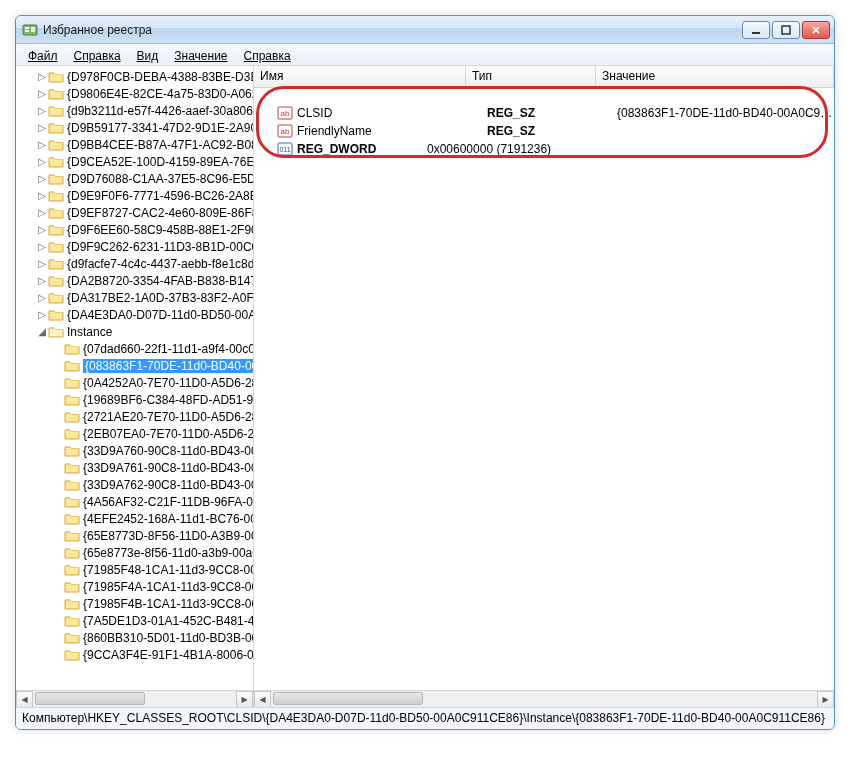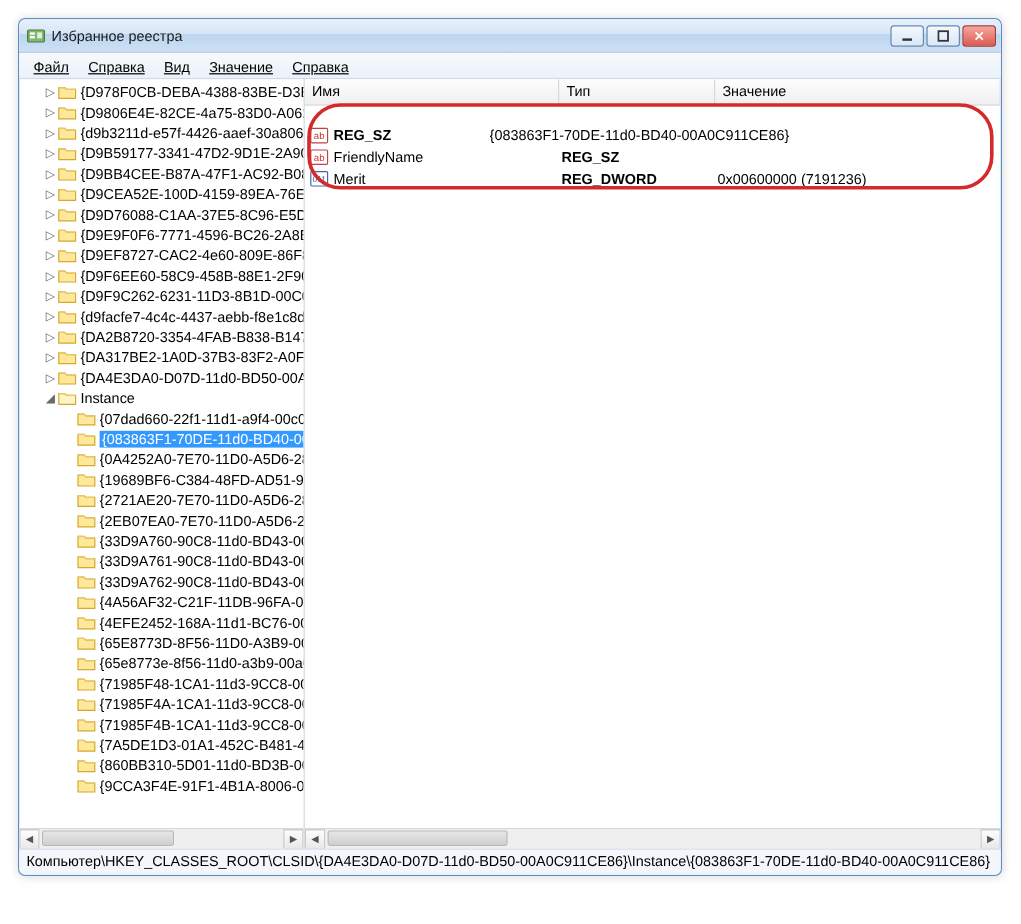--- a/index.html
+++ b/index.html
@@ -27,21 +27,21 @@
 .hscroll .arrow { width: 17px; height: 17px; border: 1px solid #c8c8c8; background: linear-gradient(#fdfdfd,#e8e8e8); display: flex; align-items: center; justify-content: center; font-size: 8px; color: #555; cursor: pointer; }
 .hscroll .track { flex: 1; height: 17px; background: #efefef; position: relative; }
 .hscroll .thumb { position: absolute; top: 1px; height: 13px; background: linear-gradient(#e6e6e6,#cfcfcf); border: 1px solid #b8b8b8; border-radius: 2px; }
 .list-pane { flex: 1; display: flex; flex-direction: column; overflow: hidden; }
 .list-header { height: 22px; background: linear-gradient(#fdfdfd,#efefef); border-bottom: 1px solid #d4d4d4; display: flex; }
 .list-header .col { border-right: 1px solid #d9d9d9; padding: 3px 6px; font-size: 12px; }
 .col-name { width: 212px; }
 .col-type { width: 130px; }
 .col-val { flex: 1; }
 .list-body { flex: 1; position: relative; padding: 2px 0; }
-.value-row { display: flex; align-items: center; height: 18px; padding-left: 4px; cursor: pointer; }
+.value-row { display: flex; align-items: center; height: 18px; padding-left: 4px; cursor: pointer; margin-left: 19px; }
 .value-row .vicon { width: 16px; height: 16px; flex-shrink: 0; margin-right: 4px; }
 .value-row .vname { width: 190px; overflow: hidden; text-overflow: ellipsis; white-space: nowrap; }
 .value-row .vtype { width: 130px; font-weight: bold; }
 .value-row .vdata { flex: 1; overflow: hidden; text-overflow: ellipsis; white-space: nowrap; }
 .highlight-oval { position: absolute; border: 3px solid #d42a2a; border-radius: 28px; pointer-events: none; }
 .statusbar { height: 22px; border-top: 1px solid #d0d9e5; background: #f3f6fa; padding: 3px 6px; font-size: 12px; overflow: hidden; white-space: nowrap; }
 svg { display: block; }
 </style>
 </head>
 <body>
@@ -499,41 +499,41 @@
           <span class="vdata"></span>
         </div>
         <div id="value-rows">
             <div class="value-row">
               <span class="vicon">
                 <svg width="16" height="16" viewBox="0 0 16 16">
                   <rect x="1" y="2" width="14" height="12" rx="1" fill="#fff" stroke="#b44"></rect>
                   <text x="8" y="11" text-anchor="middle" font-size="8" fill="#c33" font-family="Arial">ab</text>
                 </svg>
               </span>
+              <span class="vname">CLSID</span>
               <span class="vtype">REG_SZ</span>
               <span class="vdata">{083863F1-70DE-11d0-BD40-00A0C911CE86}</span>
             </div>
             <div class="value-row">
               <span class="vicon">
                 <svg width="16" height="16" viewBox="0 0 16 16">
                   <rect x="1" y="2" width="14" height="12" rx="1" fill="#fff" stroke="#b44"></rect>
                   <text x="8" y="11" text-anchor="middle" font-size="8" fill="#c33" font-family="Arial">ab</text>
                 </svg>
               </span>
               <span class="vname">FriendlyName</span>
               <span class="vtype">REG_SZ</span>
             </div>
             <div class="value-row">
               <span class="vicon">
                 <svg width="16" height="16" viewBox="0 0 16 16">
                   <rect x="1" y="2" width="14" height="12" rx="1" fill="#fff" stroke="#46a"></rect>
                   <text x="8" y="11" text-anchor="middle" font-size="7" fill="#258" font-family="Arial">011</text>
                 </svg>
               </span>
-              <span class="vname">Merit</span>
               <span class="vtype">REG_DWORD</span>
               <span class="vdata">0x00600000 (7191236)</span>
             </div>
           </div>
       </div>
       <div class="hscroll">
         <div class="arrow">◀</div>
         <div class="track">
             <div class="thumb" style="left:2px;width:150px"></div>
           </div>

